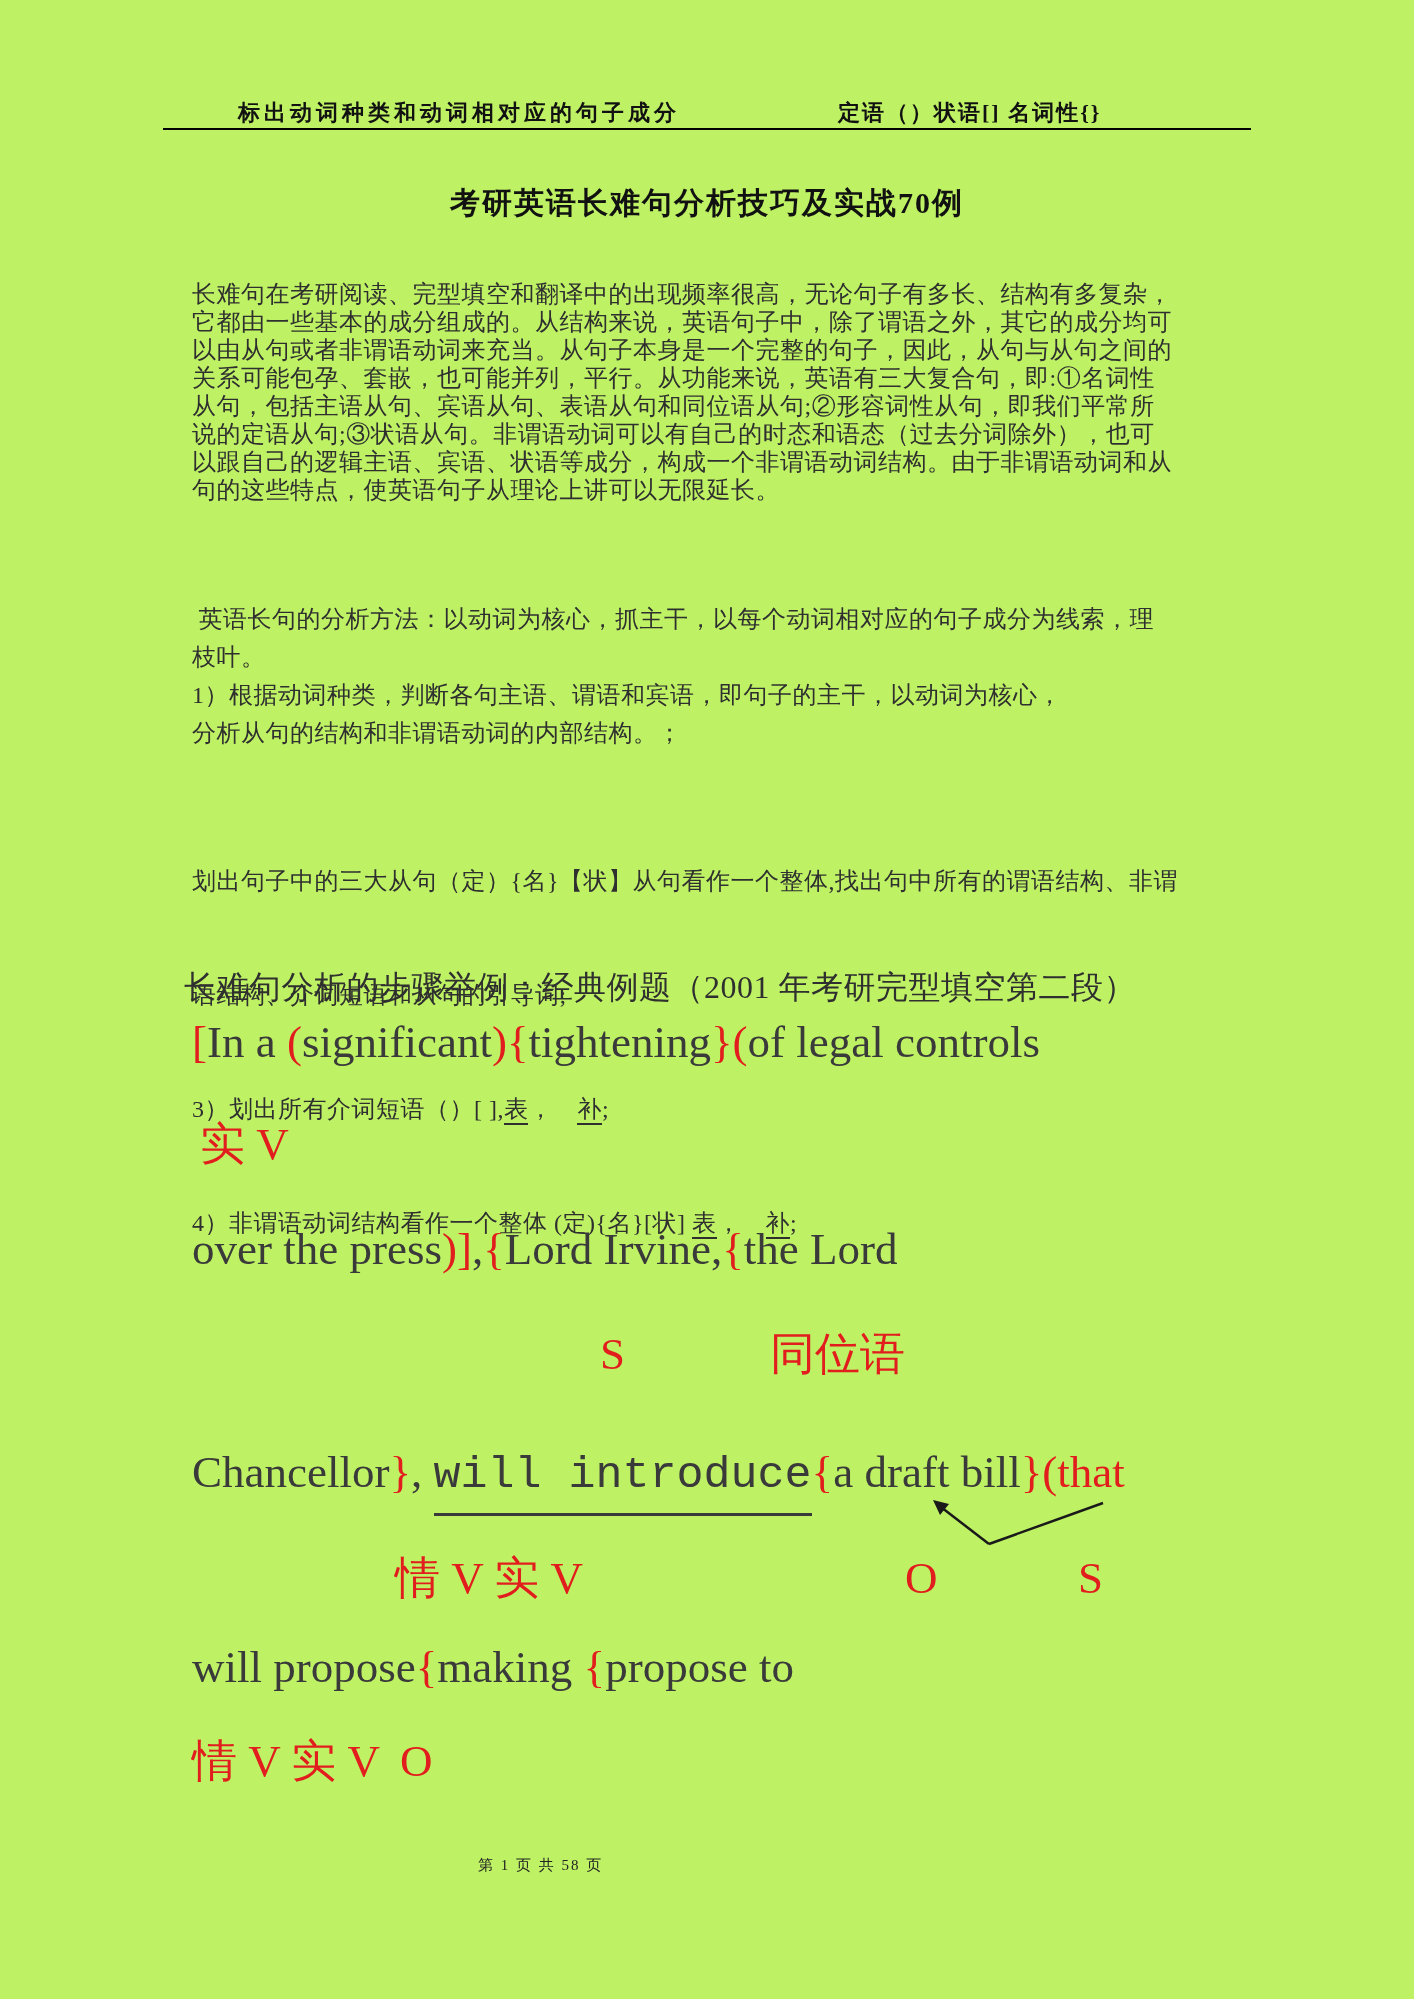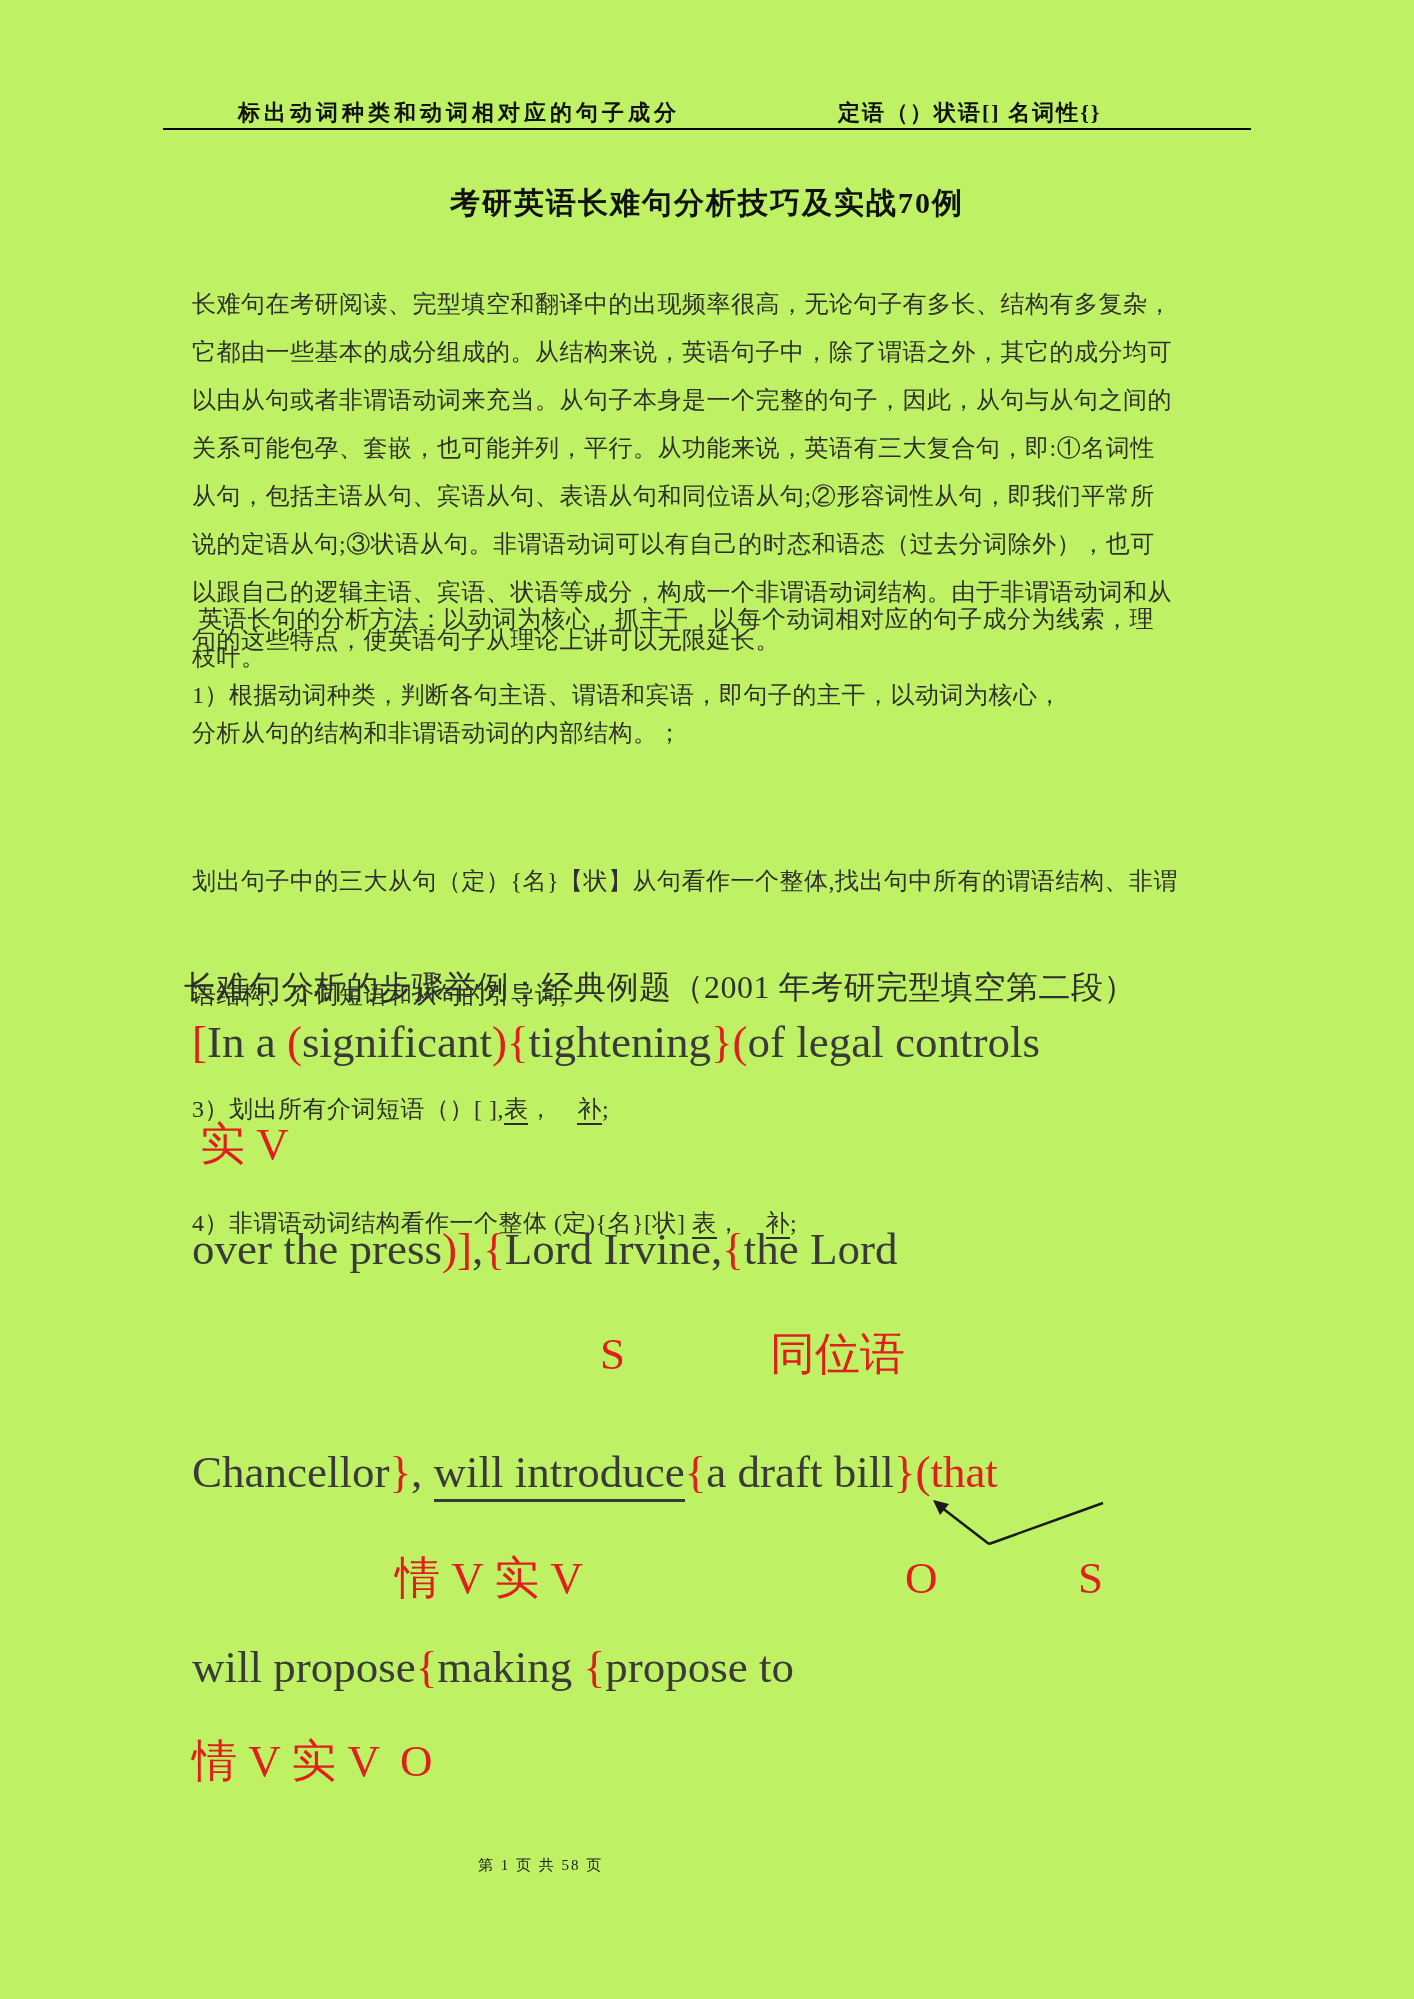--- a/index.html
+++ b/index.html
@@ -7,30 +7,30 @@
         font-family:"Liberation Serif","DejaVu Serif",serif;color:var(--body_text,#2f2f2f);}
   
   .hdr-l{position:absolute;left:238px;top:98px;font-size:22px;font-weight:bold;letter-spacing:4px;color:#111;white-space:pre;}
   .hdr-r{position:absolute;left:838px;top:98px;font-size:22px;font-weight:bold;letter-spacing:2px;color:#111;white-space:pre;}
   .hdr-line{position:absolute;left:163px;top:128px;width:1088px;height:2px;background:#000;}
   
   .title{position:absolute;left:177px;top:183px;width:1060px;margin:0;text-align:center;
          font-size:30px;font-weight:bold;letter-spacing:2px;color:#111;}
   
   .para{position:absolute;left:192px;width:1075px;font-size:24px;letter-spacing:0.5px;white-space:pre-wrap;}
-  .p1{top:280px;line-height:48px;}
+  .p1{top:280px;line-height:28px;}
   .p2{top:600px;line-height:38px;}
   .p3{top:786px;line-height:38px;}
   .p3 .line{white-space:pre;}
   .ul{border-bottom:2px solid #2f2f2f;padding-bottom:1px;}
   .caption{position:absolute;left:184px;top:966px;font-size:32px;letter-spacing:0.5px;white-space:pre;}
   
   .srow{position:absolute;left:192px;font-size:45px;line-height:1.1;white-space:pre;color:var(--sentence_text,#3a3a3a);}
   .srow .red{color:var(--accent_red,#e21d1d);}
-  .srow .wul{border-bottom:3px solid currentColor;padding-bottom:2px;}
+  .srow .wul{border-bottom:3px solid currentColor;padding-bottom:12px;font-family:Liberation Mono, monospace;}
   .r1{top:1018px;}
   .r2{top:1120px;left:200px;color:var(--accent_red,#e21d1d);}
   .r3{top:1225px;}
   .r4{top:1330px;left:0;width:1414px;color:var(--accent_red,#e21d1d);}
   .r4 .pos-s{position:absolute;left:600px;}
   .r4 .pos-a{position:absolute;left:770px;}
   .r5{top:1448px;}
   .r6{top:1554px;left:0;width:1414px;color:var(--accent_red,#e21d1d);}
   .r6 .pos-g{position:absolute;left:395px;}
   .r6 .pos-o{position:absolute;left:905px;}

